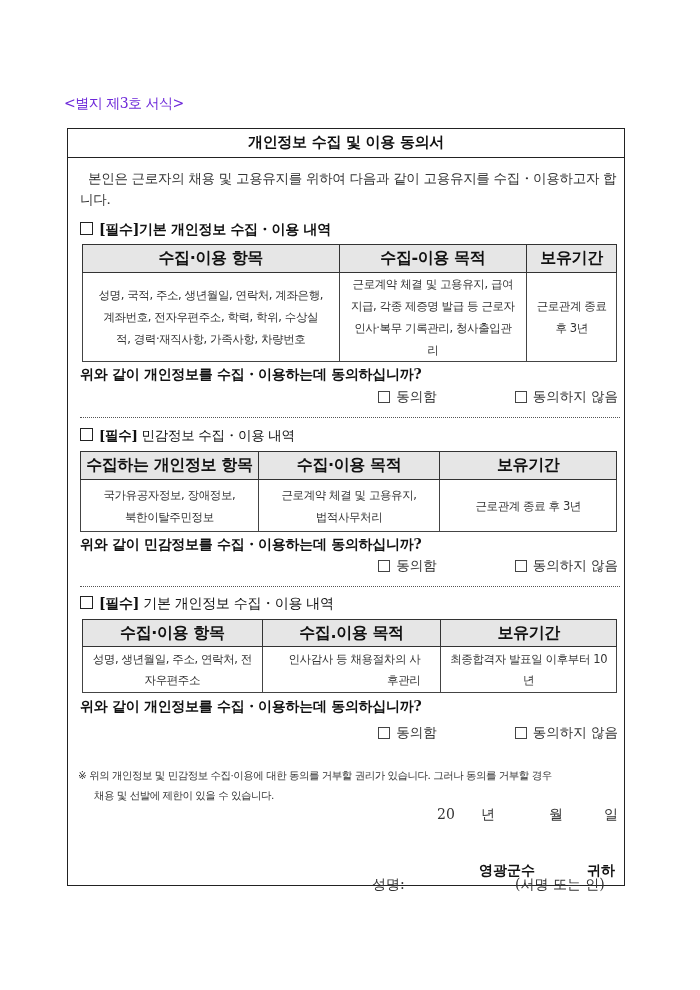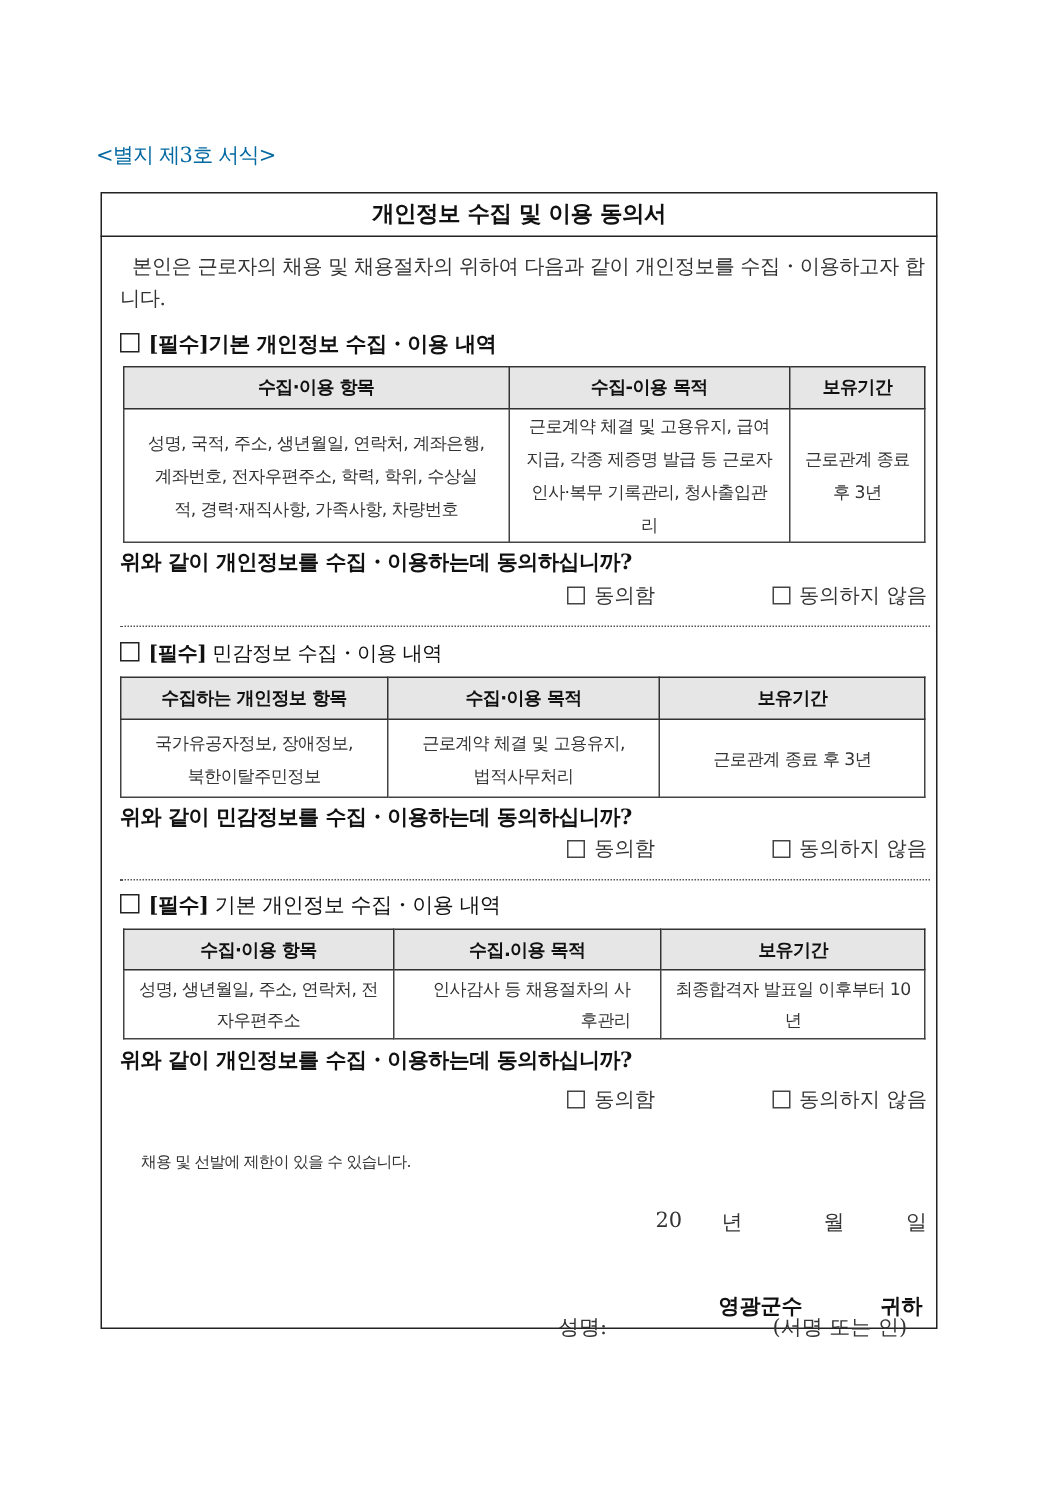--- a/index.html
+++ b/index.html
@@ -2,52 +2,52 @@
 <html><head>
 <meta charset="utf-8">
 <style>
   html, body { margin: 0; padding: 0; }
   body {
     width: 700px; height: 990px; background: #ffffff; position: relative;
     font-family: "DejaVu Serif", "Liberation Serif", serif; color: #111;
     overflow: hidden;
   }
   .abs { position: absolute; }
-  .form-label { left: 64px; top: 95px; font-size: 14px; color: #0369a1; letter-spacing: -0.5px; }
+  .form-label { left: 64px; top: 95px; font-size: 14px; color: #6d28d9; letter-spacing: -0.5px; }
   .frame { left: 67px; top: 128px; width: 558px; height: 758px; border: 1.5px solid #222; box-sizing: border-box; }
   .title-row { left: 67px; top: 128px; width: 558px; height: 30px; border-bottom: 1px solid #222; box-sizing: border-box;
     display: flex; align-items: center; justify-content: center;
     font-family: "DejaVu Sans", "Liberation Sans", sans-serif; font-weight: bold; font-size: 15px; letter-spacing: -0.3px; }
   .intro { left: 80px; top: 168px; width: 540px; font-size: 13.5px; line-height: 21px; color: #333; text-indent: 8px; letter-spacing: -0.3px; }
   .sec-head { font-size: 14px; color: #111; letter-spacing: -0.3px; }
   .sec-head .box { display: inline-block; width: 11px; height: 11px; border: 1px solid #222; margin-right: 6px; vertical-align: -1px; }
   .sec-head b { font-weight: bold; }
   table.tbl { position: absolute; border-collapse: collapse; font-family: "DejaVu Sans", "Liberation Sans", sans-serif; font-size: 11.5px; color: #333; letter-spacing: -0.4px; }
-  table.tbl th { background: #e6e6e6; font-weight: bold; color: #111; border: 1px solid #333; font-size: 12px; text-align: center; padding: 0; }
+  table.tbl th { background: #e6e6e6; font-weight: bold; color: #111; border: 1px solid #333; font-size: 16px; text-align: center; padding: 0; }
   table.tbl td { border: 1px solid #444; text-align: center; vertical-align: middle; line-height: 22px; padding: 0 4px; }
   .question { font-weight: bold; font-size: 14px; letter-spacing: -0.3px; color: #111; }
   .answers { font-size: 13.5px; color: #333; display: flex; gap: 30px; }
   .answers .opt { display: flex; align-items: center; gap: 6px; cursor: pointer; padding-left: 48px; }
   .answers .cb { display: inline-block; width: 10px; height: 10px; border: 1px solid #444; }
   .dotted { left: 80px; width: 540px; border-top: 1px dotted #555; height: 0; }
   .note { left: 78px; top: 765px; width: 545px; font-family: "DejaVu Sans", "Liberation Sans", sans-serif; font-size: 10.5px; line-height: 20px; color: #333; letter-spacing: -0.5px; }
   .note .l2 { padding-left: 16px; }
   .date-row { top: 806px; font-size: 14px; color: #333; }
   .sign-row { top: 839px; font-size: 14px; color: #333; margin-top: 37px; }
   .to-row { top: 862px; font-size: 14px; font-weight: bold; color: #111; }
 </style>
 </head>
 <body>
 
 <div class="abs form-label">&lt;별지 제3호 서식&gt;</div>
 
 <div class="abs frame"></div>
 <div class="abs title-row">개인정보 수집 및 이용 동의서</div>
 
-<div class="abs intro">본인은 근로자의 채용 및 채용절차의 위하여 다음과 같이 개인정보를 수집・이용하고자 합니다.</div>
+<div class="abs intro">본인은 근로자의 채용 및 고용유지를 위하여 다음과 같이 고용유지를 수집・이용하고자 합니다.</div>
 
 <div class="abs sec-head" style="left:80px; top:221px;">
   <span class="box"></span><b>[필수]</b><b>기본 개인정보 수집・이용 내역</b>
 </div>
 <table class="tbl" style="left:82px; top:244px; width:535px;">
   <colgroup>
       <col style="width:257px">
       <col style="width:188px">
       <col style="width:90px">
     </colgroup>
@@ -140,20 +140,21 @@
       <span class="cb"></span>
       <span>동의함</span>
     </label>
   <label class="opt">
       <span class="cb"></span>
       <span>동의하지 않음</span>
     </label>
 </div>
 
 <div class="abs note">
+  <div>※ 위의 개인정보 및 민감정보 수집·이용에 대한 동의를 거부할 권리가 있습니다. 그러나 동의를 거부할 경우</div>
   <div class="l2">채용 및 선발에 제한이 있을 수 있습니다.</div>
 </div>
 
 <div class="abs date-row" style="left:437px;">20</div>
 <div class="abs date-row" style="left:481px;">년</div>
 <div class="abs date-row" style="left:549px;">월</div>
 <div class="abs date-row" style="left:604px;">일</div>
 
 <div class="abs sign-row" style="left:372px;">성명:</div>
 <div class="abs sign-row" style="left:515px;">(서명 또는 인)</div>

